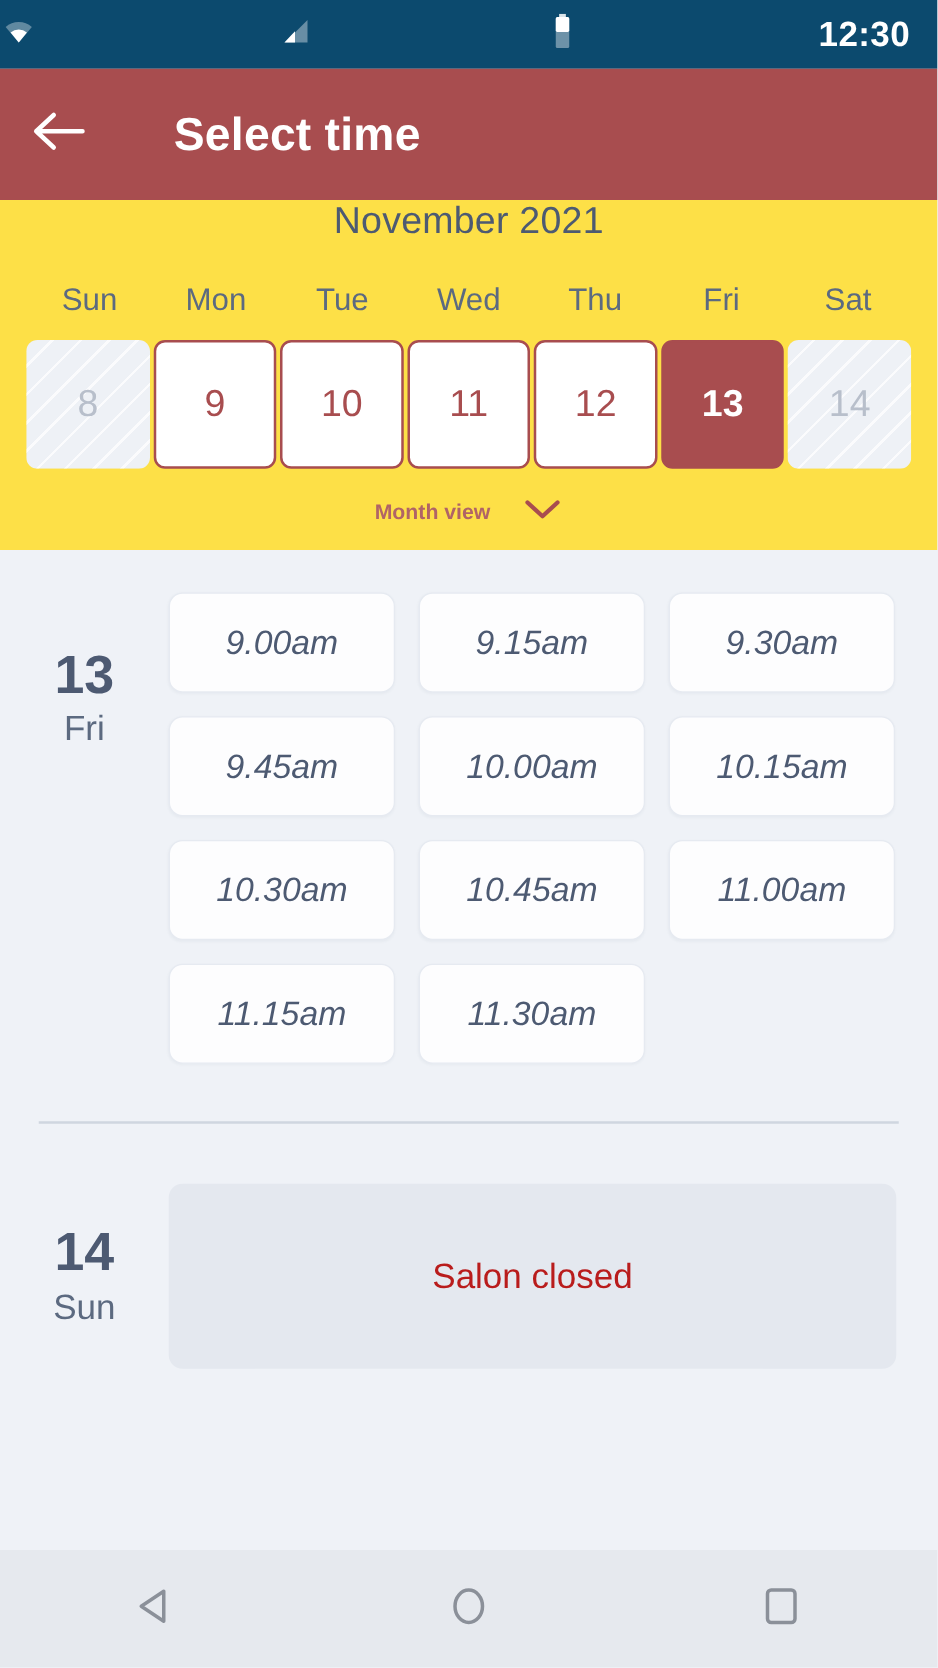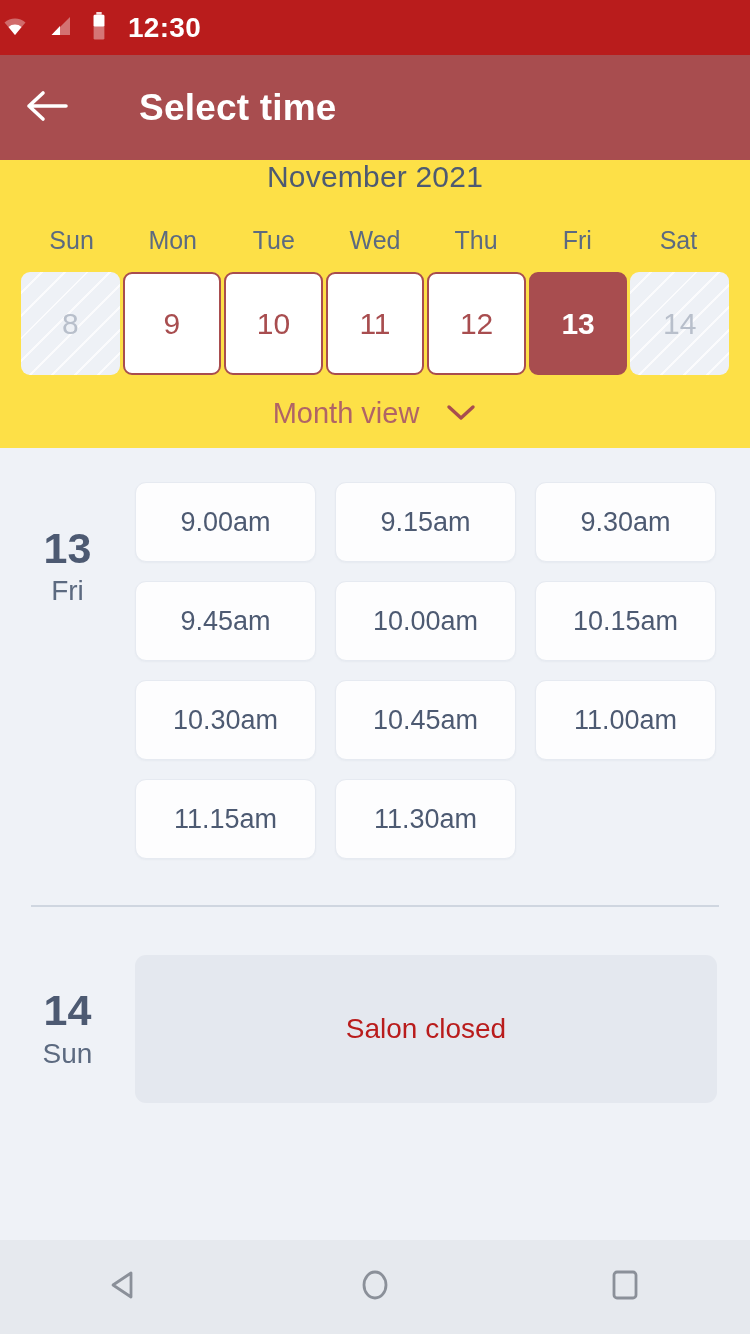--- a/index.html
+++ b/index.html
@@ -6,22 +6,22 @@
   html,body { width:750px; height:1334px; }
   body {
     font-family:"Liberation Sans", sans-serif;
     background:#eff2f7;
     overflow:hidden;
     position:relative;
   }
 
   
   .statusbar{
-    height:55px; background:#b91c1c;
-    display:flex; align-items:center; justify-content:flex-start;
+    height:55px; background:#0c4a6e;
+    display:flex; align-items:center; justify-content:space-between;
     padding-right:22px; gap:16px;
   }
   .sb-icon{ display:block; }
   .sb-clock{
     color:#ffffff; font-size:28px; font-weight:bold;
     letter-spacing:0.3px; margin-left:4px;
   }
 
   
   .appbar{
@@ -74,21 +74,21 @@
     background:
       repeating-linear-gradient(135deg,
         rgba(255,255,255,0) 0px, rgba(255,255,255,0) 14px,
         rgba(255,255,255,0.75) 14px, rgba(255,255,255,0.75) 16px),
       #eef1f6;
   }
   .month-view-row{
     display:flex; align-items:center; justify-content:center;
     gap:26px; margin-top:22px; cursor:pointer;
   }
-  .month-view-label{ color:#b06466; font-size:29px; }
+  .month-view-label{ color:#b06466; font-size:17px;font-weight:bold; }
 
   
   .slots-area{
     background:#eff2f7;
     padding-top:34px;
   }
   .day-block{
     display:flex; align-items:flex-start;
   }
   .day-label{
@@ -96,21 +96,21 @@
     text-align:center; padding-top:44px;
   }
   .day-label .dnum{
     font-size:43px; font-weight:bold; color:#4d5a72; line-height:1.05;
   }
   .day-label .dname{
     font-size:28px; color:#5c6a80; margin-top:4px;
   }
   .slot-grid{
     display:grid; grid-template-columns:repeat(3,181px);
-    gap:19px 19px; padding-top:0;
+    gap:19px 19px; padding-top:0;font-style:italic;
   }
   .slot{
     height:80px; background:#fdfdfe;
     border:1px solid #e6eaf1;
     border-radius:11px;
     display:flex; align-items:center; justify-content:center;
     font-size:27px; color:#4d5a72; cursor:pointer;
     box-shadow:0 1px 2px rgba(80,95,120,0.05);
   }
   .divider{

